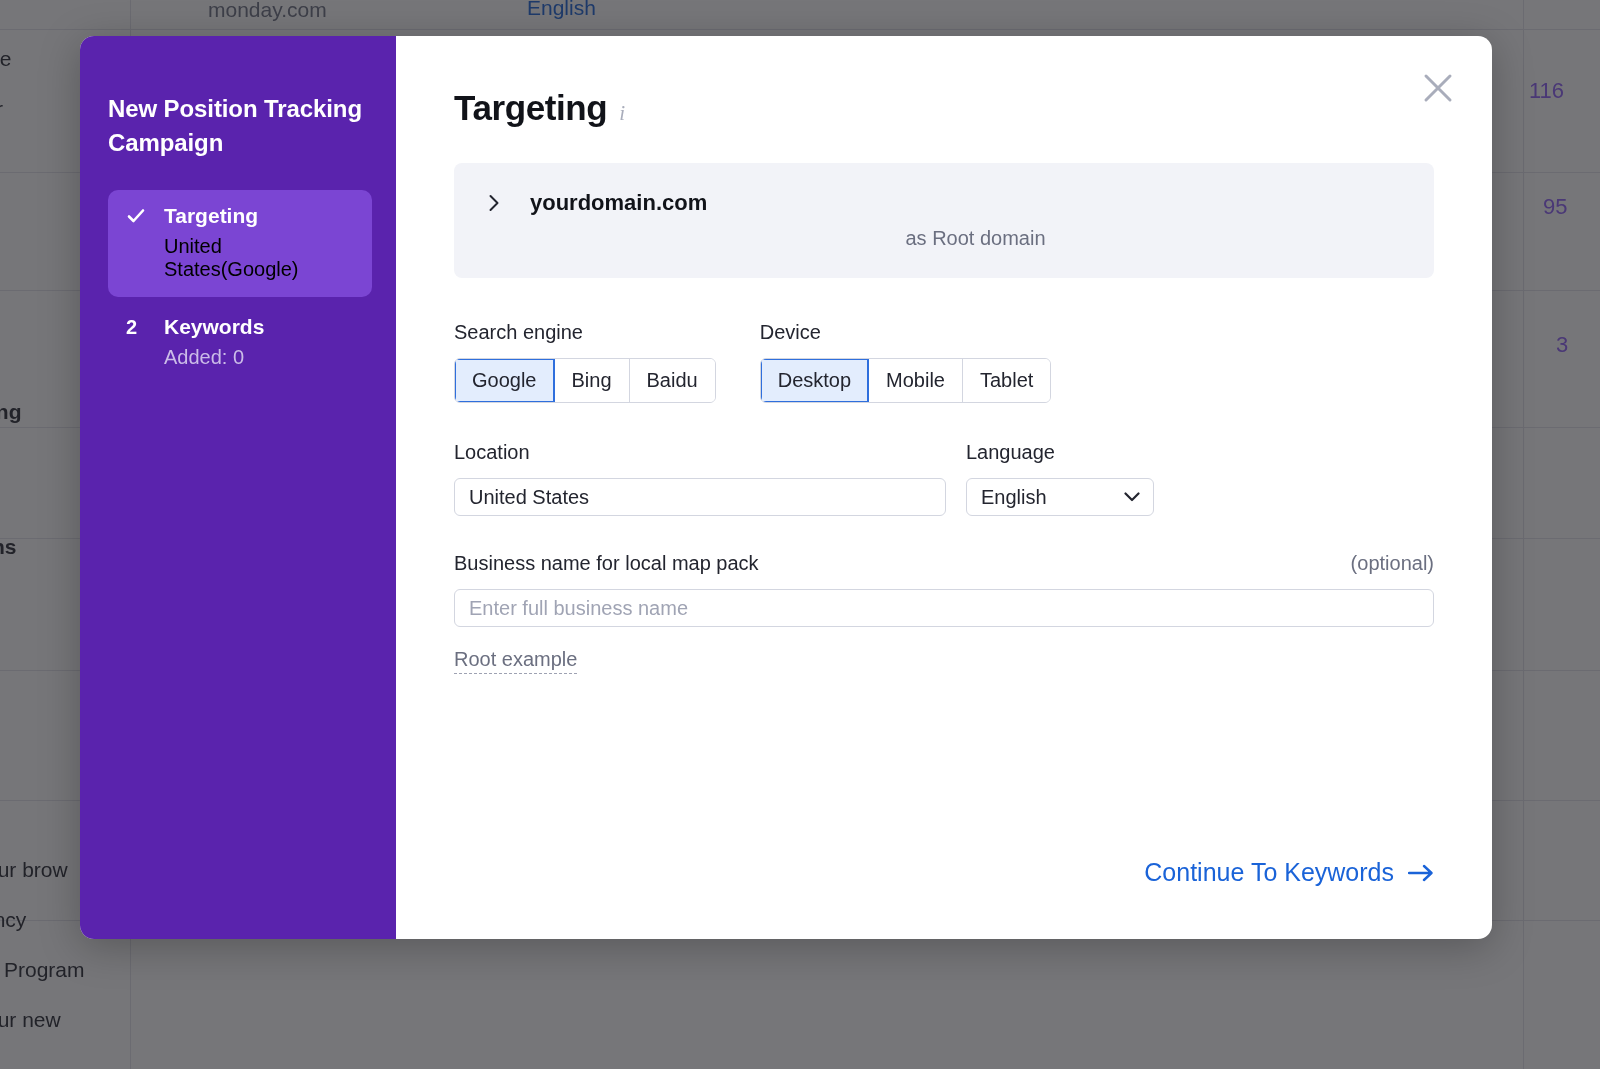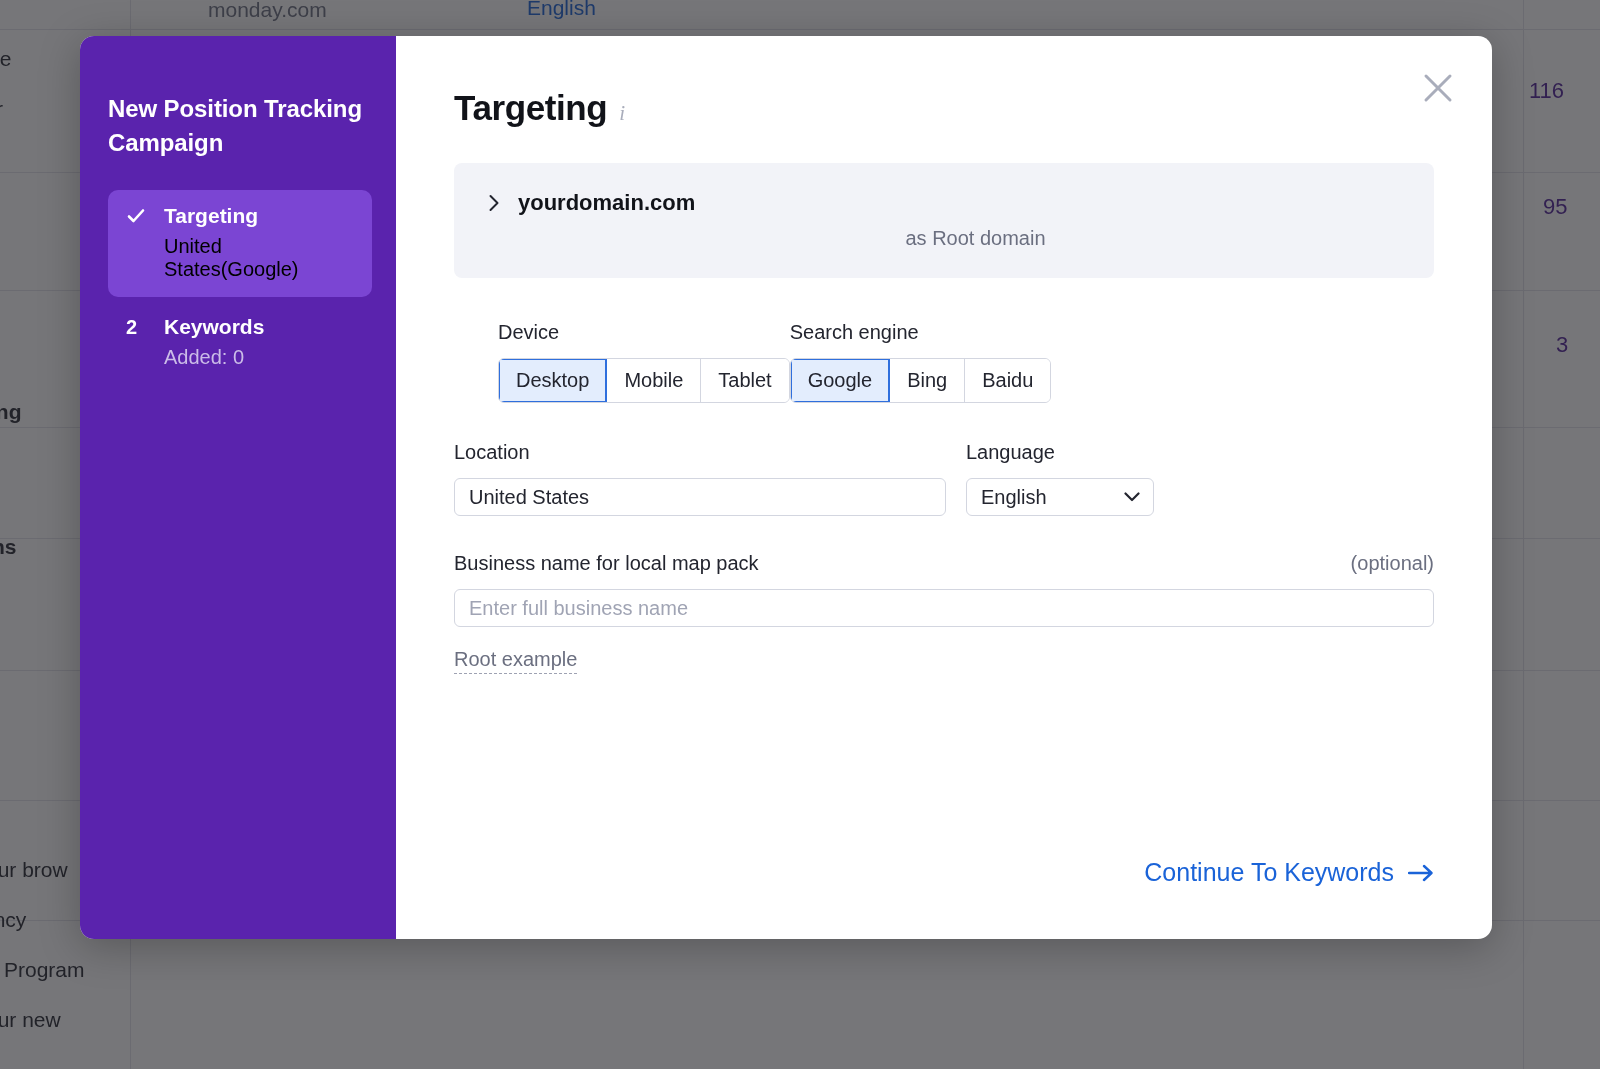--- a/index.html
+++ b/index.html
@@ -28,21 +28,21 @@
   }
   .bg-text {
     position: absolute;
     color: #23252f;
     font-size: 21px;
     white-space: nowrap;
   }
   .bg-text.muted { color: #6b6f80; }
   .bg-text.bold { font-weight: 700; }
   .bg-text.link { color: #1a63d8; }
-  .bg-text.num { font-size: 22px; color: #4c1d95; }
+  .bg-text.num { font-size: 22px; color: #8b5cf6; }
 
   .dim-overlay {
     position: absolute; inset: 0;
     background: rgba(34,34,38,0.62);
   }
 
   
   .modal {
     position: absolute;
     left: 80px; top: 36px;
@@ -144,21 +144,21 @@
 
   .domain-card {
     background: #f2f3f8;
     border-radius: 8px;
     padding: 27px 0 28px 34px;
     margin-bottom: 43px;
   }
   .domain-head {
     display: flex;
     align-items: center;
-    gap: 18px;
+    gap: 30px;
   }
   .chevron-right { width: 12px; height: 18px; display:block; }
   .domain-name {
     font-size: 22px;
     font-weight: 700;
     color: #111319;
   }
   .domain-sub {
     font-size: 20px;
     color: #6b6f80;
@@ -340,35 +340,35 @@
           <svg class="chevron-right" viewBox="0 0 12 18" fill="none" aria-hidden="true">
             <path d="M2.5 2 L9.5 9 L2.5 16" stroke="#23252f" stroke-width="2" stroke-linecap="round" stroke-linejoin="round"></path>
           </svg>
         </span>
         <span class="domain-name">yourdomain.com</span>
       </div>
       <div class="domain-sub">as Root domain</div>
     </div>
 
     <div class="seg-row">
+      <div class="seg-group">
+        <div class="field-label">Search engine</div>
+        <div class="segmented" id="search-engine-segmented">
+            <div class="seg-item selected">Google</div>
+            <div class="seg-item">Bing</div>
+            <div class="seg-item">Baidu</div>
+          </div>
+      </div>
+
       <div class="seg-group device">
         <div class="field-label">Device</div>
         <div class="segmented" id="device-segmented">
             <div class="seg-item selected">Desktop</div>
             <div class="seg-item">Mobile</div>
             <div class="seg-item">Tablet</div>
-          </div>
-      </div>
-
-      <div class="seg-group">
-        <div class="field-label">Search engine</div>
-        <div class="segmented" id="search-engine-segmented">
-            <div class="seg-item selected">Google</div>
-            <div class="seg-item">Bing</div>
-            <div class="seg-item">Baidu</div>
           </div>
       </div>
     </div>
 
     <div class="loc-lang-row">
       <div class="loc-field">
         <div class="field-label">Location</div>
         <input class="text-input" type="text" value="United States" style="">
       </div>
       <div class="lang-field">

